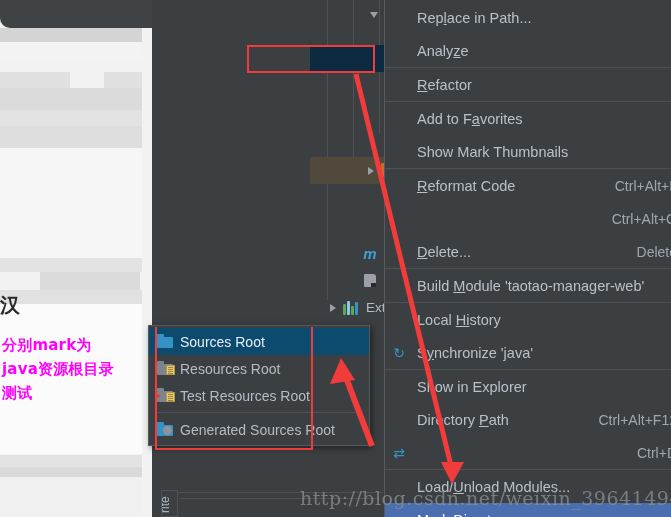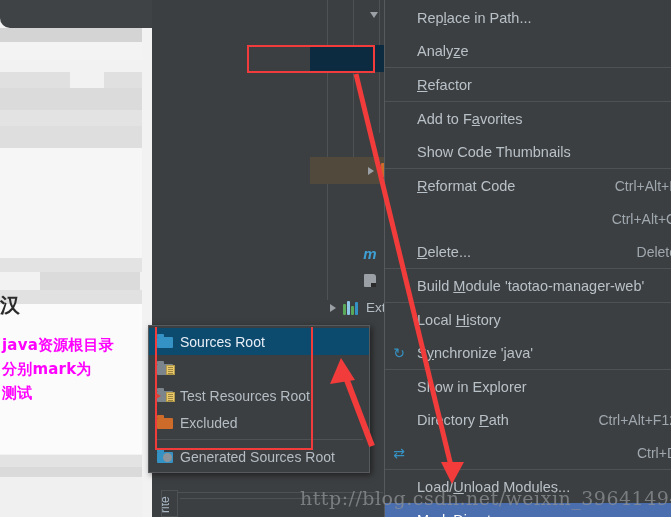--- a/index.html
+++ b/index.html
@@ -199,22 +199,22 @@
     <div class="blur-band" style="left:0;top:290px;width:142px;height:14px;opacity:.4;"></div>
     <div class="blur-soft" style="left:0;top:304px;width:142px;height:150px;background:#fbfbfb;opacity:1;"></div>
     <div class="blur-band" style="left:0;top:455px;width:142px;height:12px;opacity:.35;"></div>
     <div class="blur-band" style="left:0;top:467px;width:142px;height:10px;opacity:.6;"></div>
     <div class="blur-soft" style="left:0;top:477px;width:142px;height:40px;background:#f0f0f0;opacity:1;"></div>
   </div>
 
   <div class="annot-x">汉</div>
 
   <div class="annot">
+    <div>分别mark为</div>
     <div>java资源根目录</div>
-    <div>分别mark为</div>
     <div>测试</div>
   </div>
 
   <div class="panel-edge"></div>
   <div class="ide">
 
     <div class="tree">
 
       <div class="guide" style="left:17px;top:0;height:300px;"></div>
       <div class="guide" style="left:43px;top:0;height:160px;"></div>
@@ -329,35 +329,30 @@
       <div class="ico f-blue">
           <div class="fold"></div>
         </div>
       <span>Sources Root</span>
     </div>
     <div class="smitem">
       <div class="ico f-gray2">
           <div class="fold"></div>
           <div class="lines-y"></div>
         </div>
+      <span>Resources Root</span>
     </div>
     <div class="smitem">
       <div class="ico f-gray2">
         <div class="fold"></div>
           <div class="lines-y"></div>
           <div class="red-tri"></div>
       </div>
       <span>Test Resources Root</span>
     </div>
-    <div class="smitem">
-      <div class="ico f-orange">
-          <div class="fold"></div>
-        </div>
-      <span>Excluded</span>
-    </div>
     <div class="sm-sep"></div>
     <div class="smitem">
       <div class="ico f-blue">
         <div class="fold"></div>
         <div style="position:absolute;right:1px;top:3px;width:9px;height:9px;border-radius:50%;background:#8d9399;"></div>
       </div>
       <span>Generated Sources Root</span>
     </div>
   </div>
 
@@ -373,21 +368,21 @@
 
     <div class="mi">
       <span><span class="mnem">R</span>efactor</span>
     </div>
     <div class="m-sep"></div>
 
     <div class="mi">
       <span>Add to F<span class="mnem">a</span>vorites</span>
     </div>
     <div class="mi">
-      <span>Show Code Thumbnails</span>
+      <span>Show Mark Thumbnails</span>
     </div>
     <div class="m-sep"></div>
 
     <div class="mi">
       <span><span class="mnem">R</span>eformat Code</span>
       <span class="shortcut">Ctrl+Alt+L</span>
     </div>
     <div class="mi">
       <span class="shortcut">Ctrl+Alt+O</span>
     </div>

